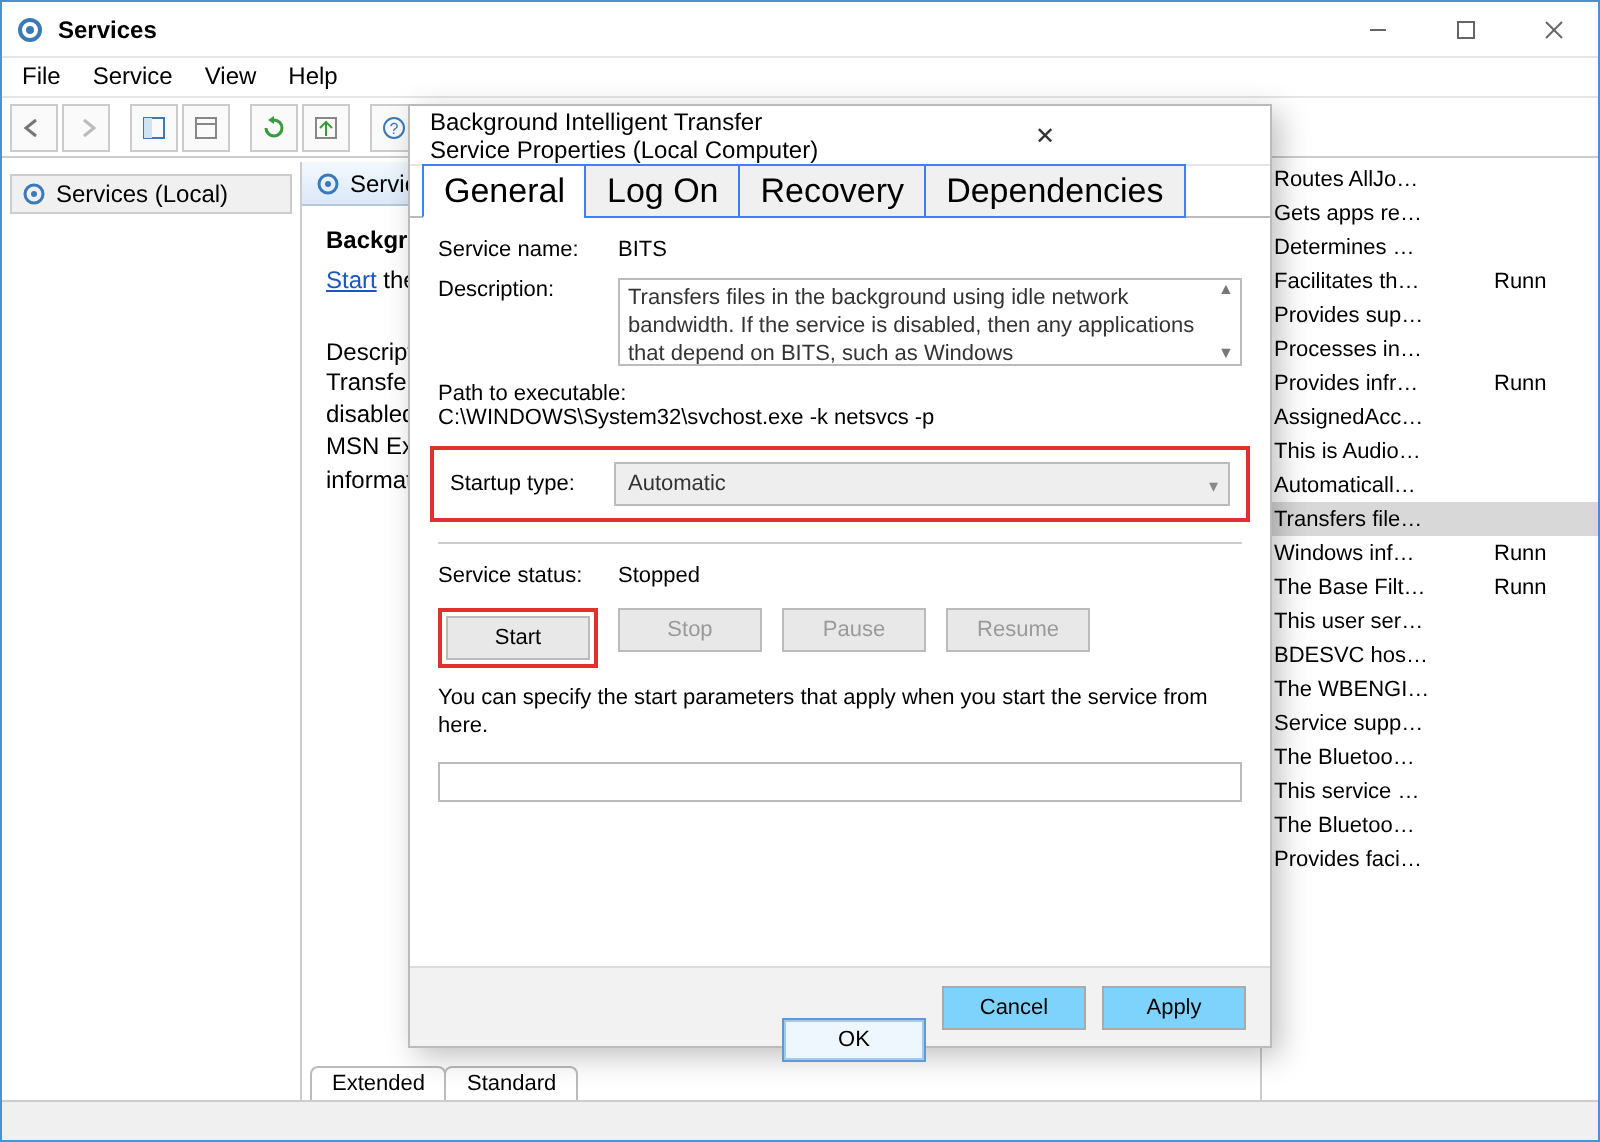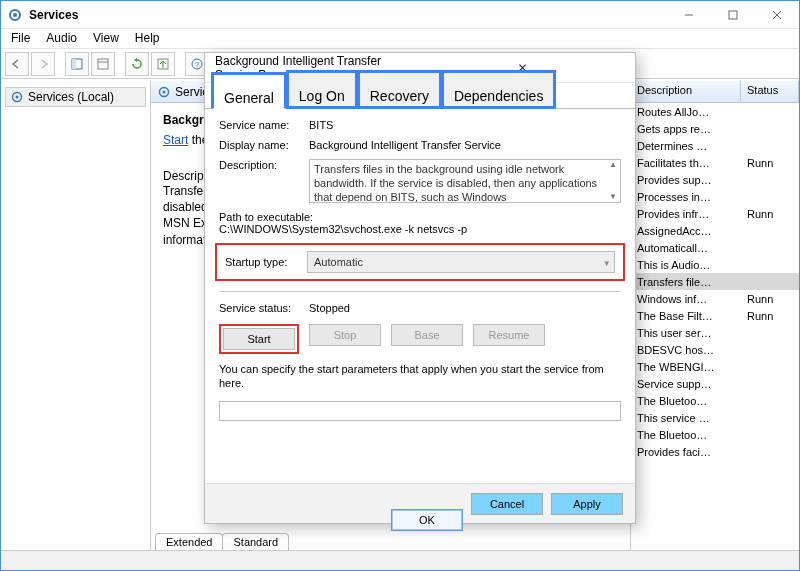--- a/index.html
+++ b/index.html
@@ -45,21 +45,21 @@
   .lrow .c2 { flex:1; padding-left:6px; white-space:nowrap; overflow:hidden; }
 
   .statusbar { position:absolute; bottom:0; left:0; right:0; height:20px; border-top:1px solid #ccc; background:#f0f0f0; }
 
   
   .dialog { position:absolute; left:204px; top:52px; width:432px; height:472px; background:#fff; border:1px solid #bbb; box-shadow:4px 4px 14px rgba(0,0,0,.25); }
   .dlgtitle { height:30px; display:flex; align-items:center; padding:0 10px; border-bottom:1px solid #e5e5e5; }
   .dlgtitle span { flex:1; font-size:12px; }
   .dlgclose { width:28px; text-align:center; font-size:13px; color:#333; }
   .dlgtabs { height:26px; display:flex; align-items:flex-end; border-bottom:1px solid #bbb; padding:0 6px; }
-  .dtab { border:3px solid #3b82f6; padding:15px 10px 2px; font-size:14px; background:#f0f0f0; margin-right:-1px; position:relative; top:1px; }
+  .dtab { border:1px solid #3b82f6; padding:3px 10px 2px; font-size:17px; background:#f0f0f0; margin-right:-1px; position:relative; top:1px; }
   .dtab.active { background:#fff; border-bottom:1px solid #fff; }
   .dlgbody { padding:10px 14px 0 14px; font-size:11px; }
   .frow { display:flex; margin-bottom:8px; }
   .flab { width:90px; }
   .fval { flex:1; }
   .descbox { flex:1; height:44px; border:1px solid #bbb; padding:3px 16px 3px 4px; font-size:11px; color:#333; overflow:hidden; position:relative; line-height:1.25; }
   .descbox .scr { position:absolute; right:0; top:0; bottom:0; width:14px; display:flex; flex-direction:column; justify-content:space-between; }
   .scr span { font-size:8px; text-align:center; color:#777; }
   .redbox { border:2px solid #e03030; padding:6px 8px; margin:4px -4px 10px -4px; display:flex; align-items:center; }
   .combo { flex:1; height:22px; border:1px solid #bbb; background:#eee; padding:0 18px 0 6px; display:flex; align-items:center; position:relative; color:#333; }
@@ -105,21 +105,21 @@
         <svg width="10" height="10">
             <line x1="1" y1="1" x2="9" y2="9" stroke="#666"></line>
             <line x1="9" y1="1" x2="1" y2="9" stroke="#666"></line>
           </svg>
       </div>
     </div>
   </div>
 
   <div class="menubar">
     <span>File</span>
-    <span>Audio</span>
+    <span>Service</span>
     <span>View</span>
     <span>Help</span>
   </div>
 
   <div class="toolbar">
     <div class="tbtn">
         <svg width="12" height="10">
           <path d="M7 1 L2 5 L7 9" fill="none" stroke="#777" stroke-width="1.5"></path>
         </svg>
       </div>
@@ -217,24 +217,20 @@
         <div class="desclabel">Description:</div>
         <div class="descbody">Transfers files in the background using idle network bandwidth. If the service is disabled, then any applications that depend on BITS, such as Windows Update or MSN Explorer, will be unable to automatically download programs and other information.</div>
       </div>
       <div class="tabsbottom">
         <div class="tabbtn">Extended</div>
         <div class="tabbtn">Standard</div>
       </div>
     </div>
 
     <div class="rightpane">
-      <div class="listhead">
-        <div class="c1">Description</div>
-        <div class="c2">Status</div>
-      </div>
       <div class="listbody" id="listbody">
           <div class="lrow">
             <div class="c1">Routes AllJo…</div>
             <div class="c2"></div>
           </div>
           <div class="lrow">
             <div class="c1">Gets apps re…</div>
             <div class="c2"></div>
           </div>
           <div class="lrow">
@@ -255,25 +251,25 @@
           </div>
           <div class="lrow">
             <div class="c1">Provides infr…</div>
             <div class="c2">Runn</div>
           </div>
           <div class="lrow">
             <div class="c1">AssignedAcc…</div>
             <div class="c2"></div>
           </div>
           <div class="lrow">
+            <div class="c1">This is Audio…</div>
+            <div class="c2"></div>
+          </div>
+          <div class="lrow">
             <div class="c1">Automaticall…</div>
-            <div class="c2"></div>
-          </div>
-          <div class="lrow">
-            <div class="c1">This is Audio…</div>
             <div class="c2"></div>
           </div>
           <div class="lrow sel">
             <div class="c1">Transfers file…</div>
             <div class="c2"></div>
           </div>
           <div class="lrow">
             <div class="c1">Windows inf…</div>
             <div class="c2">Runn</div>
           </div>
@@ -329,24 +325,20 @@
     <div class="dtab active">General</div>
     <div class="dtab">Log On</div>
     <div class="dtab">Recovery</div>
     <div class="dtab">Dependencies</div>
   </div>
   <div class="dlgbody">
 
     <div class="frow">
       <div class="flab">Service name:</div>
       <div class="fval">BITS</div>
-    </div>
-    <div class="frow">
-      <div class="flab">Display name:</div>
-      <div class="fval">Background Intelligent Transfer Service</div>
     </div>
     <div class="frow">
       <div class="flab">Description:</div>
       <div class="descbox">
         <span>Transfers files in the background using idle network bandwidth. If the service is disabled, then any applications that depend on BITS, such as Windows</span>
         <div class="scr">
             <span>▲</span>
             <span>▼</span>
           </div>
       </div>
@@ -367,21 +359,21 @@
     <div class="frow">
       <div class="flab">Service status:</div>
       <div class="fval">Stopped</div>
     </div>
 
     <div class="btnrow">
       <div class="redwrap">
         <div class="sysbtn">Start</div>
       </div>
       <div class="sysbtn dis">Stop</div>
-      <div class="sysbtn dis">Base</div>
+      <div class="sysbtn dis">Pause</div>
       <div class="sysbtn dis">Resume</div>
     </div>
 
     <div class="note">You can specify the start parameters that apply when you start the service from here.</div>
 
     <div class="frow">
       <div class="spinput"></div>
     </div>
 
   </div>

